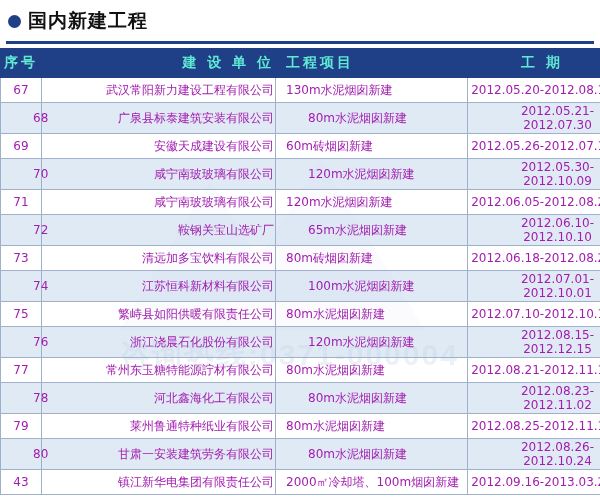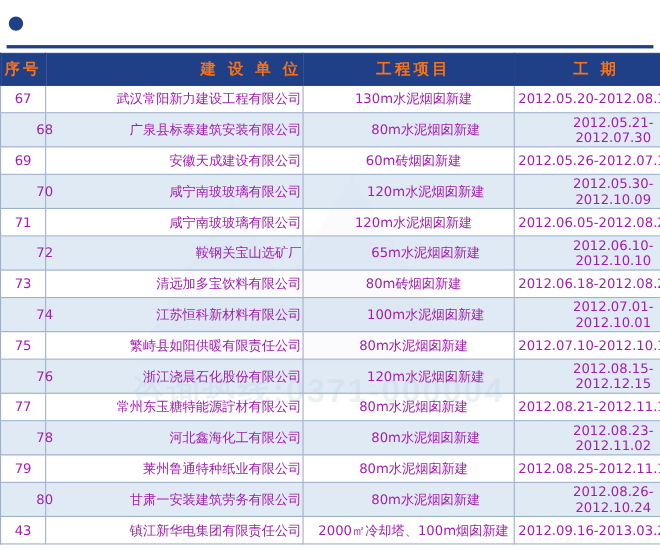--- a/index.html
+++ b/index.html
@@ -62,55 +62,56 @@
     height:3px;background:#1f3f86;margin:1px 6px 0 6px;
     position:relative;z-index:2;
   }
   table.grid{
     width:588px;margin:4px auto 0 auto;
     border-collapse:collapse;
     position:relative;z-index:2;
     table-layout:fixed;
   }
   table.grid th{
-    background:#1f3f86;color:#f97316;
+    background:#1f3f86;color:#5eead4;
     font-size:14px;font-weight:bold;
     height:26px;
     border:1px solid #1f3f86;
     letter-spacing:3px;
     font-family:"DejaVu Sans","Liberation Sans",sans-serif;
   }
   table.grid td{
     border:1px solid #9fb0cb;
     height:22px;
     font-size:12px;
     color:#a21caf;
     font-family:"DejaVu Sans","Liberation Sans",sans-serif;
     background:transparent;
   }
   tr.alt td{background:rgba(214,227,241,0.75);padding-left:32px;}
   tr.plain td{background:rgba(255,255,255,0.55);}
   .c-no{width:38px;text-align:center;}
   .c-unit{width:222px;text-align:right;padding-left:10px;margin-top:12px;}
-  .c-proj{width:180px;text-align:center;padding-left:10px;}
+  .c-proj{width:180px;text-align:left;padding-left:10px;}
   .c-date{width:146px;text-align:center;letter-spacing:0px;}
 </style>
 </head>
 <body>
 
 <div class="watermark">
   <div class="wm-shape">
     <div class="wm-tri a"></div>
     <div class="wm-tri b"></div>
   </div>
   <div class="wm-text2">咨询热线:0371-000004</div>
 </div>
 
 <div class="doc-title">
   <span class="bullet"></span>
+  <span class="doc-title-text">国内新建工程</span>
 </div>
 <div class="title-rule"></div>
 
 <table class="grid">
   <thead>
     <tr>
       <th class="c-no">序号</th>
       <th class="c-unit">建 设 单 位</th>
       <th class="c-proj">工程项目</th>
       <th class="c-date">工  期</th>

